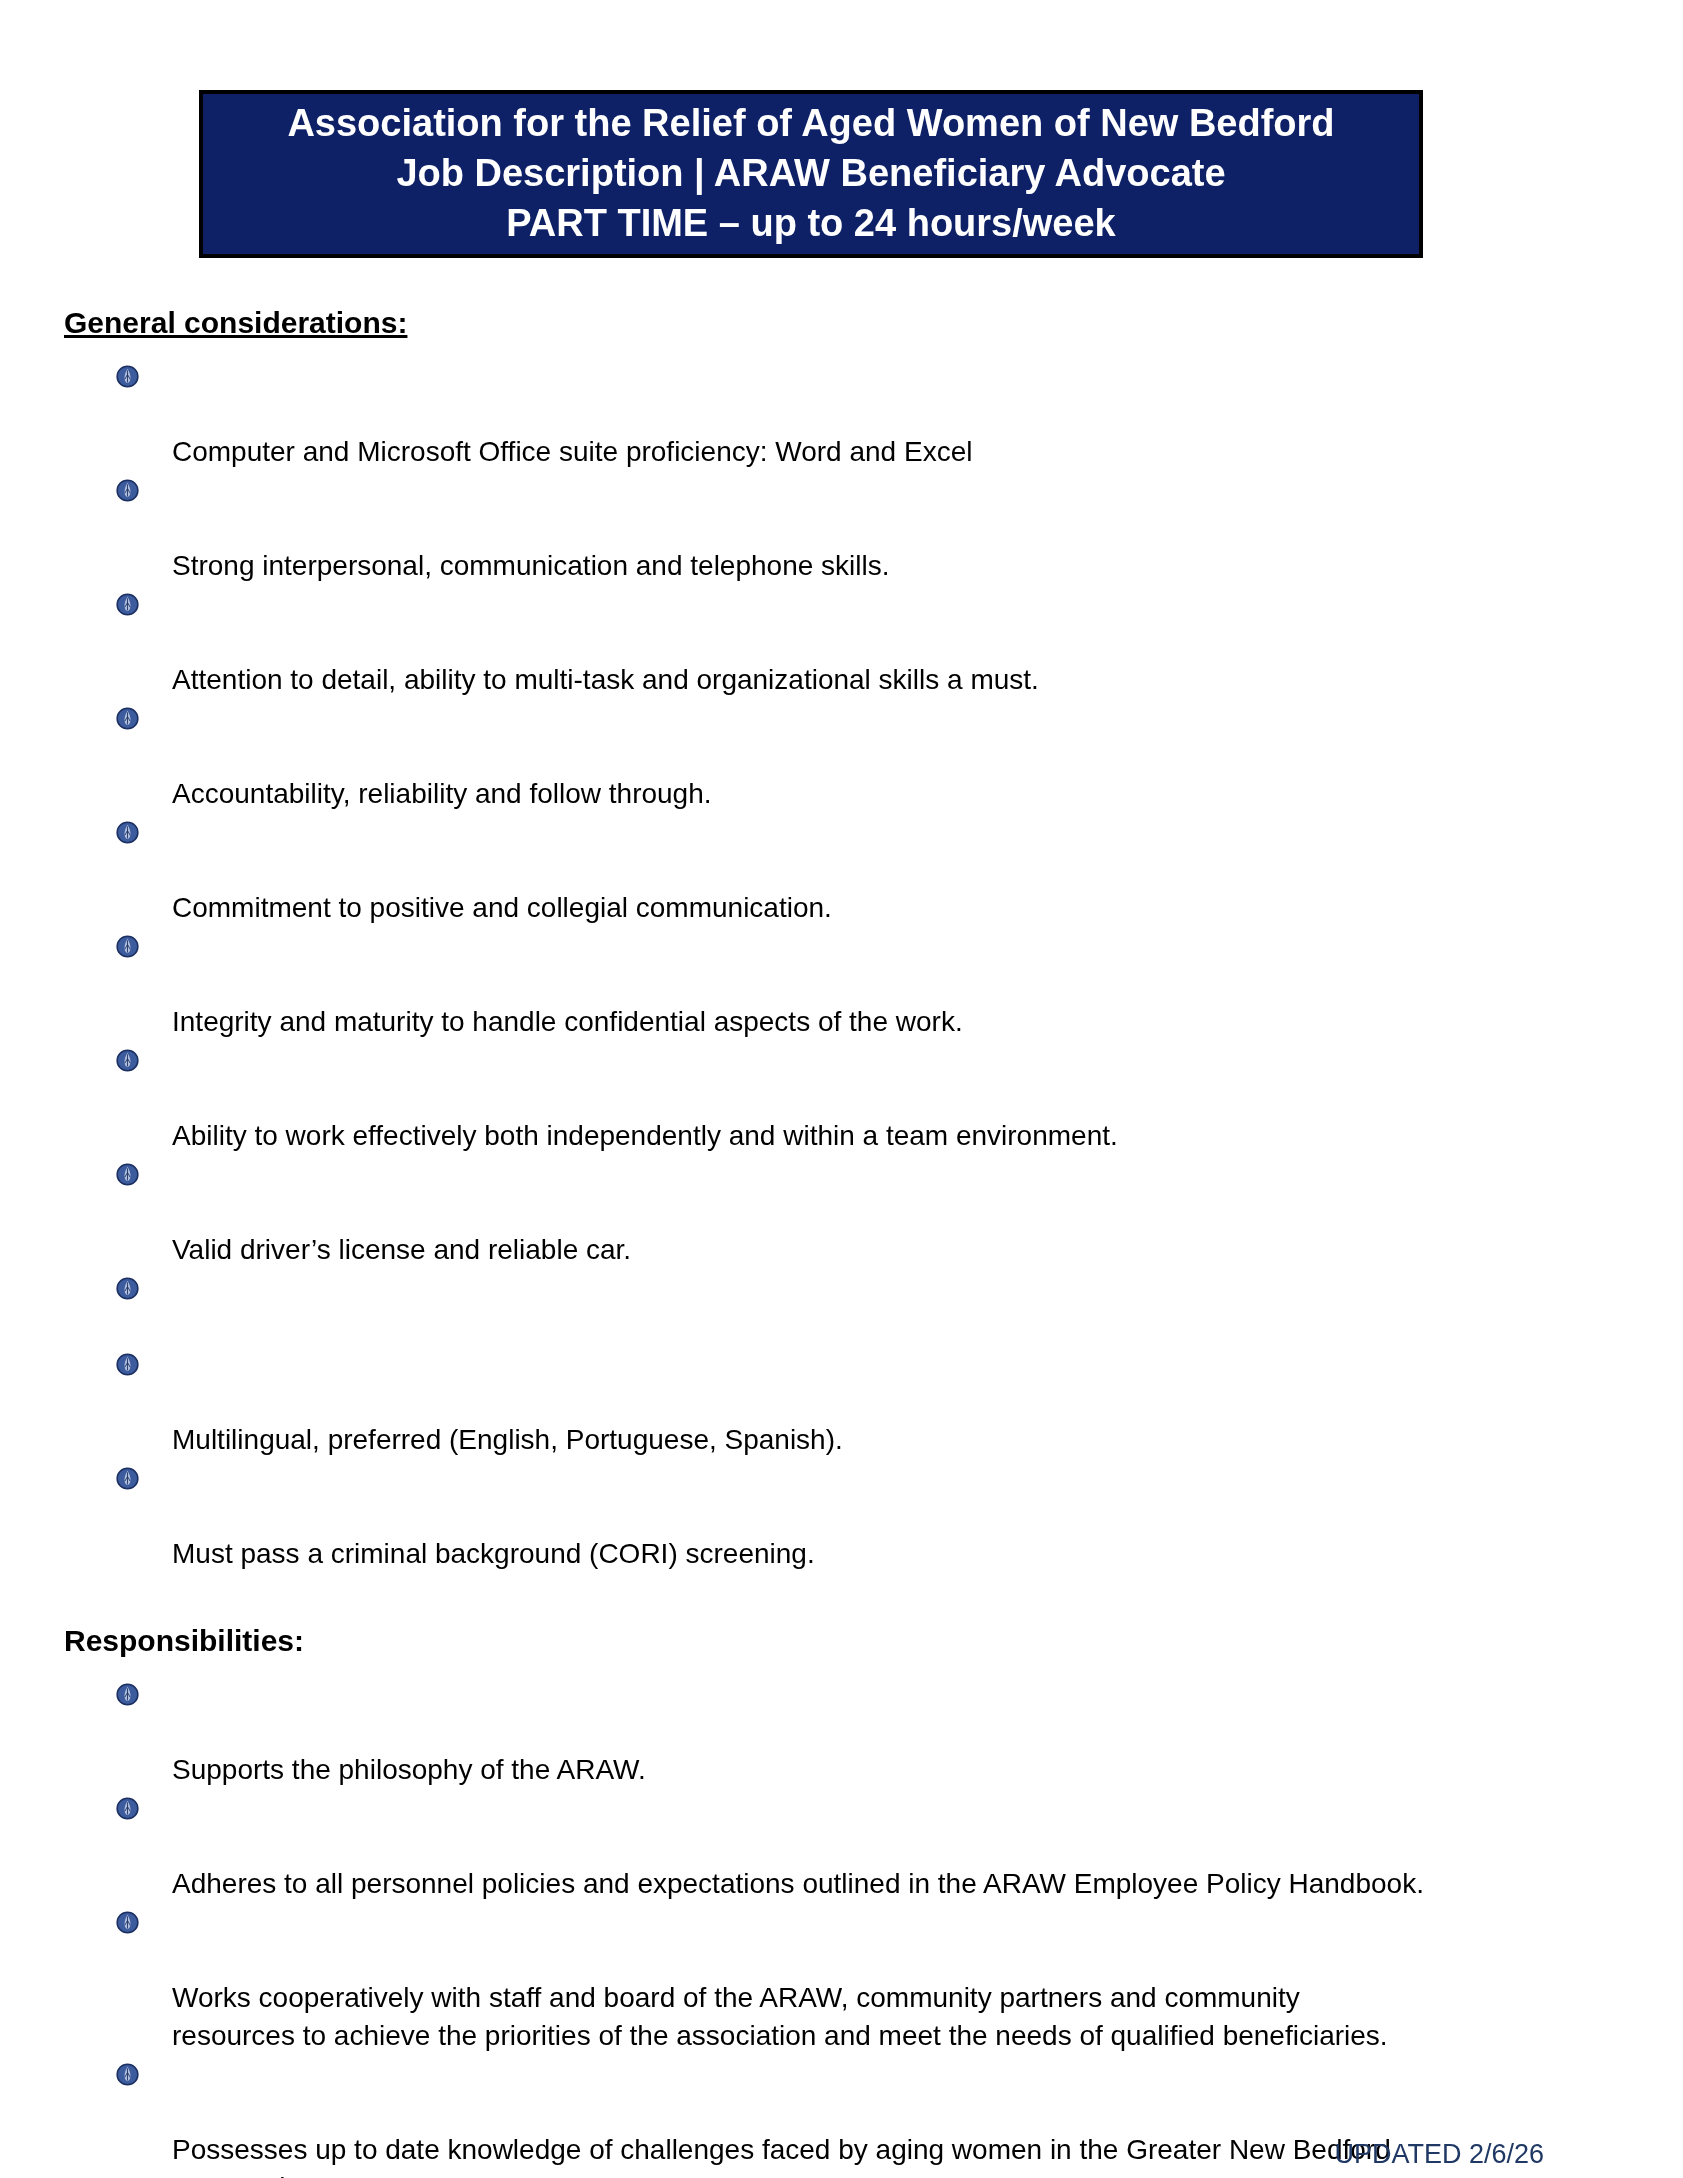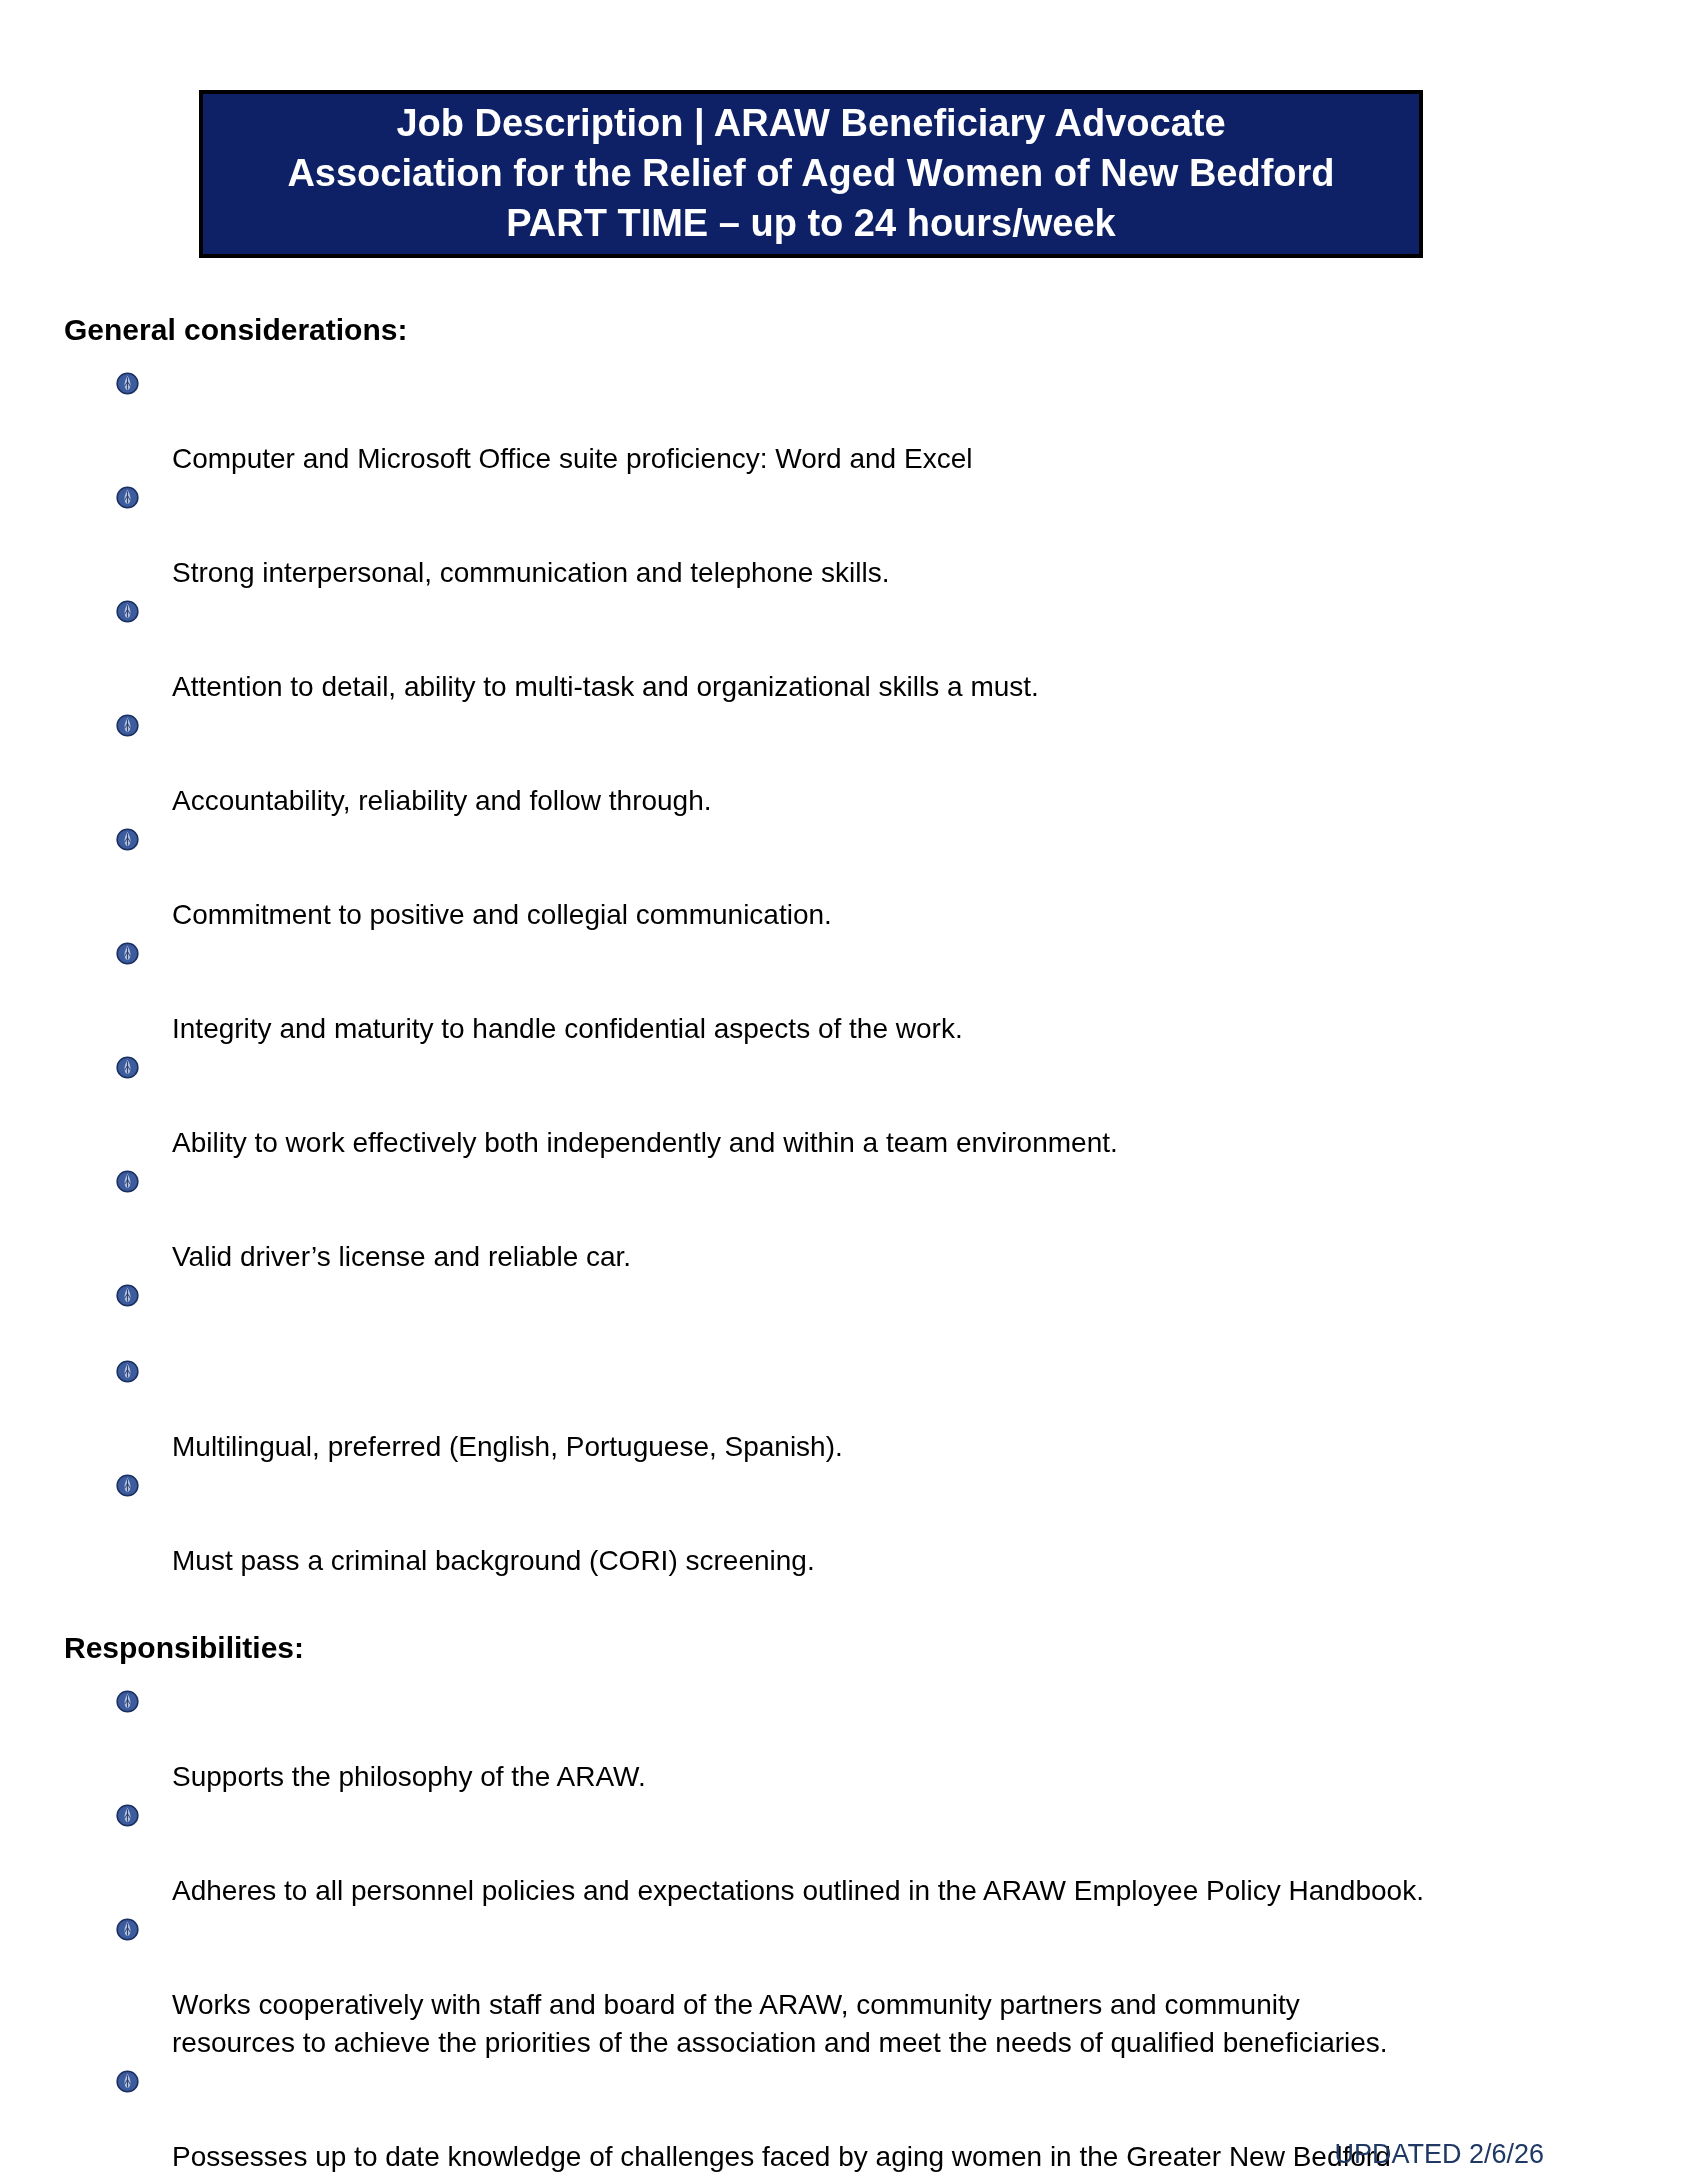--- a/index.html
+++ b/index.html
@@ -25,40 +25,40 @@
     color:var(--banner-text);text-align:center;font-weight:bold;
     font-size:38px;line-height:50px;padding:4px 10px 6px 10px;
   }
   .content{
     position:absolute;left:64px;top:295px;width:1480px;
   }
   .section-heading{
     font-size:30px;font-weight:bold;margin:50px 0 16px 0;line-height:36px;
     color:var(--body-text);
   }
-  .section:first-child .section-heading{margin-top:17px;}
+  .section:first-child .section-heading{margin-top:10px;text-decoration:underline;}
   ul.bullet-list{list-style:none;margin:0;padding:0 0 0 52px;}
   ul.bullet-list li{
     position:relative;padding-left:56px;font-size:28px;line-height:38px;
     white-space:pre-line;
   }
   .bullet-icon{
     position:absolute;left:0;top:8px;width:23px;height:23px;display:block;
   }
   .updated{
     position:absolute;top:2091px;right:139px;
     color:var(--footer-text);font-size:27px;line-height:32px;margin-top:47px;
   }
 </style>
 </head>
 <body>
 
 <div class="banner">
+  <div>Association for the Relief of Aged Women of New Bedford</div>
   <div>Job Description | ARAW Beneficiary Advocate</div>
-  <div>Association for the Relief of Aged Women of New Bedford</div>
   <div>PART TIME – up to 24 hours/week</div>
 </div>
 
 <div class="content">
   <div class="section">
     <div class="section-heading">General considerations:</div>
     <ul class="bullet-list">
   <li>
     <svg class="bullet-icon" viewBox="0 0 24 24" aria-hidden="true">
       <circle cx="12" cy="12" r="10.8" style="fill:var(--bullet-fill);stroke:var(--bullet-ring);stroke-width:1.6"></circle>

